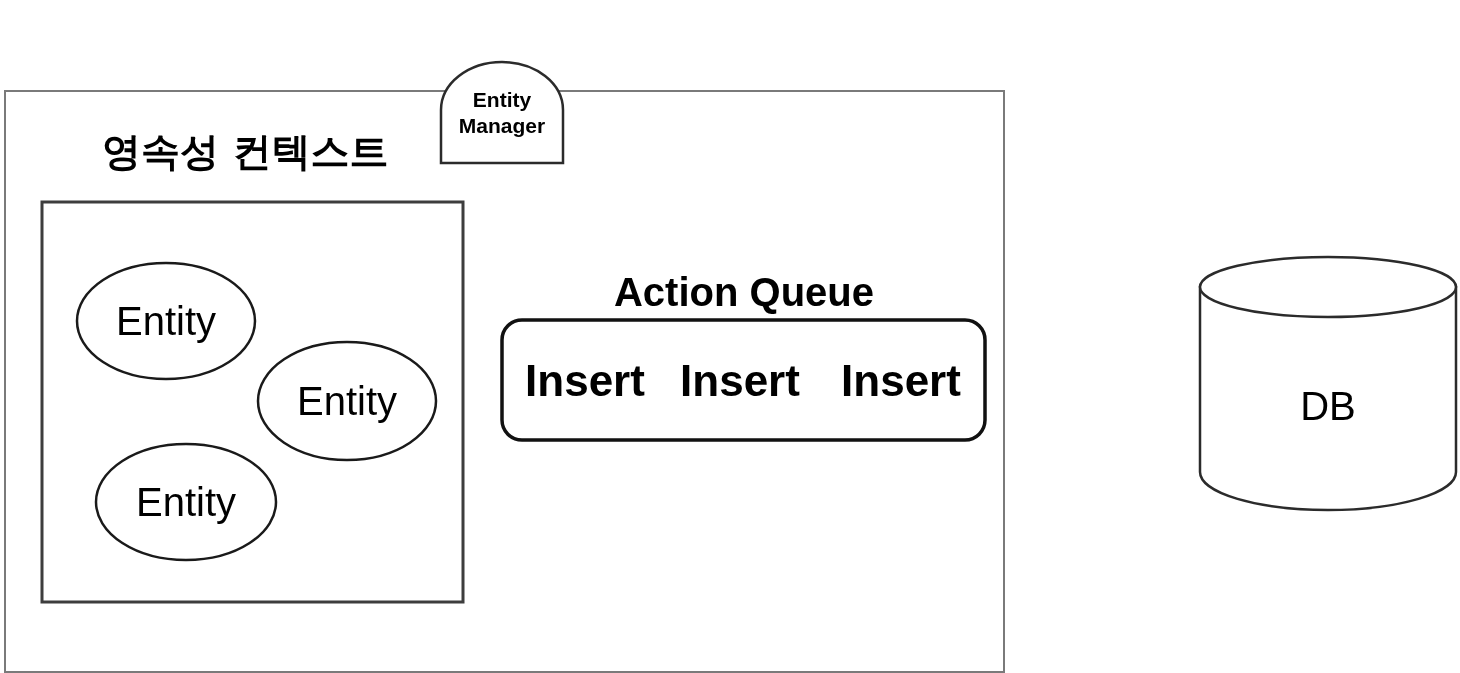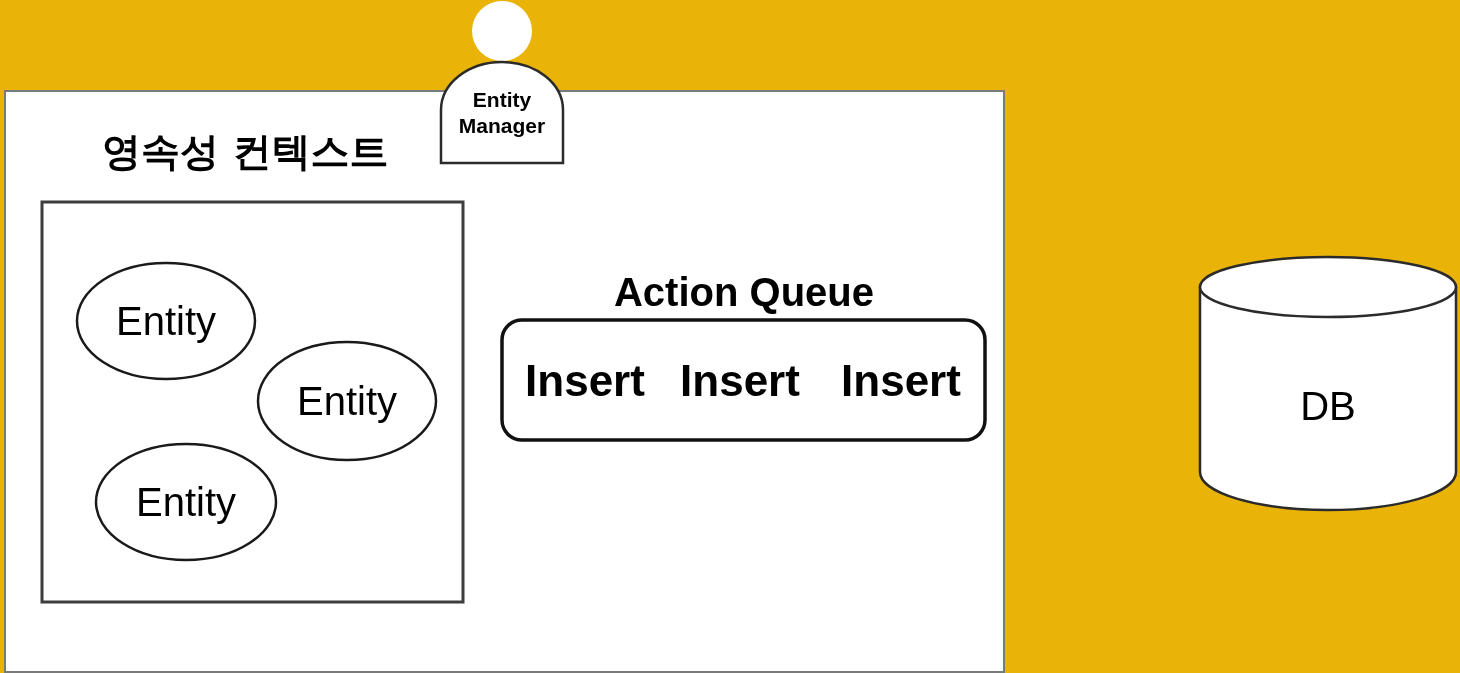--- a/index.html
+++ b/index.html
@@ -11,21 +11,21 @@
   body {
     width: 1460px;
     height: 673px;
     overflow: hidden;
     font-family: "Liberation Sans", sans-serif;
   }
   #canvas {
     position: relative;
     width: 1460px;
     height: 673px;
-    background: #eab308;
+    background: #ffffff;
   }
   svg#diagram {
     position: absolute;
     left: 0;
     top: 0;
     width: 1460px;
     height: 673px;
     display: block;
   }
   .panel-fill      { fill: #ffffff; stroke: #7a7a7a; stroke-width: 2; }

